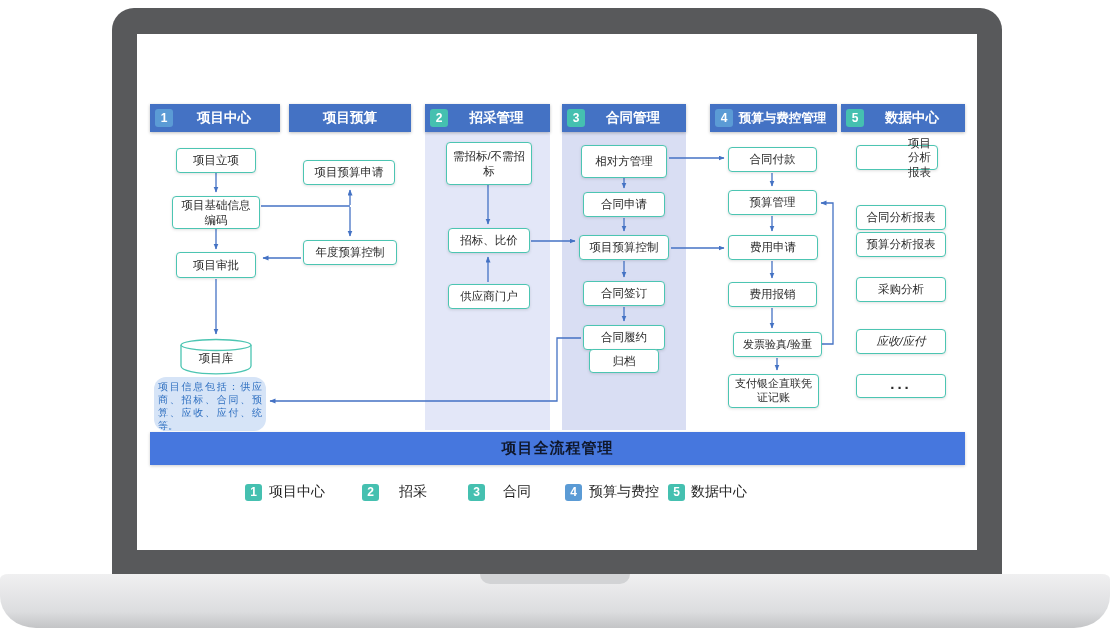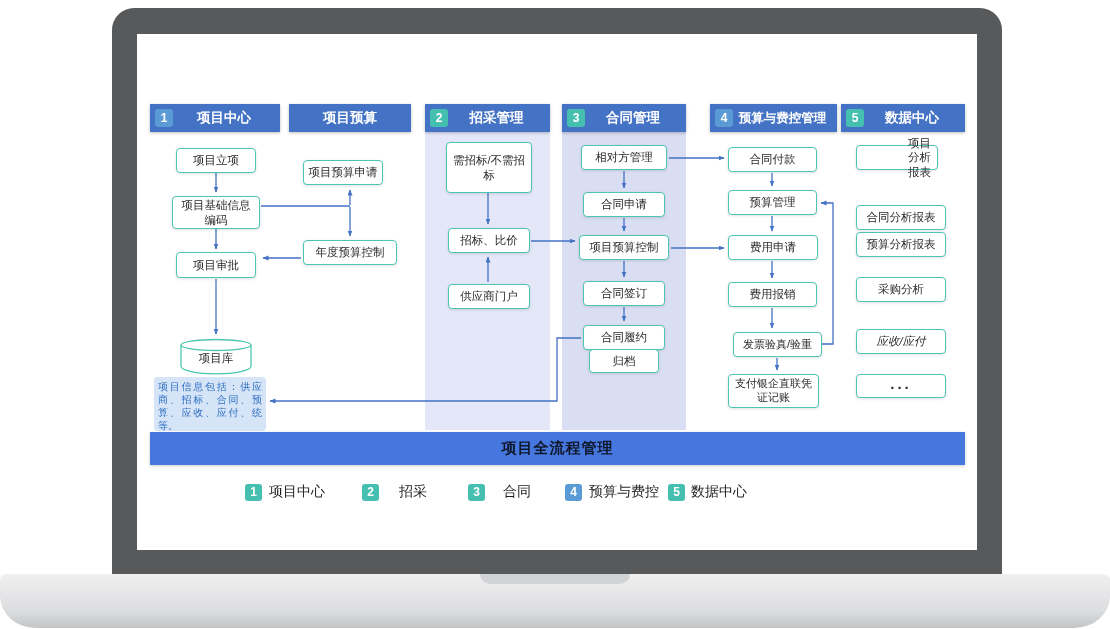--- a/index.html
+++ b/index.html
@@ -42,21 +42,21 @@
   .node .dots { font-weight:bold; letter-spacing:3px; font-size:15px; transform:translateY(-2px); }
 
   .cyl { position:absolute; left:179px; top:338px; width:74px; height:38px; }
   .cyl svg { position:absolute; inset:0; overflow:visible; }
   .cyl .cyl-label { position:absolute; left:0; right:0; top:13px; text-align:center;
                     font-size:11.5px; color:#2b2b2b; }
 
   .note { position:absolute; left:154px; top:377px; width:112px; height:54px;
           background:var(--c-note-bg,#d6e4f7); color:var(--c-note-text,#2e6fc0);
           font-size:10px; line-height:1.3; padding:3px 4px; box-sizing:border-box;
-          border-radius:4px; text-align:justify; }
+          border-radius:12px; text-align:justify; }
 
   .bar { position:absolute; left:150px; top:432px; width:815px; height:33px;
          background:var(--c-bar-blue,#4677de); color:#0f172a; font-weight:bold; font-size:15px;
          display:flex; align-items:center; justify-content:center; letter-spacing:1px;
          box-shadow:0 1px 3px rgba(0,0,0,.2); }
 
   .legend-item { position:absolute; top:482px; height:20px; display:flex; align-items:center; }
   .lbadge { width:17px; height:17px; border-radius:3px; color:#fff; font-size:12px; font-weight:bold;
             display:flex; align-items:center; justify-content:center; flex:0 0 auto; }
   .llabel { font-size:14px; color:#1f1f1f; white-space:nowrap; }
@@ -142,38 +142,38 @@
     </div>
     <div class="cyl">
       <svg viewBox="0 0 74 38">
         <path d="M2 7 L2 28 C2 32.5 17 35.8 37 35.8 C57 35.8 72 32.5 72 28 L72 7" fill="#ffffff" stroke="#4cc5b2" stroke-width="1.3"></path>
         <ellipse cx="37" cy="7" rx="35" ry="5.5" fill="#ffffff" stroke="#4cc5b2" stroke-width="1.3"></ellipse>
       </svg>
       <span class="cyl-label">项目库</span>
     </div>
     <div class="note">项目信息包括：供应商、招标、合同、预算、应收、应付、统等。</div>
 
-    <div class="node" style="left:303px; top:160px; width:80px; height:25px;text-align:right;">
+    <div class="node" style="left:303px; top:160px; width:92px; height:25px;text-align:right;">
       <span>项目预算申请</span>
     </div>
     <div class="node" style="left:303px; top:240px; width:94px; height:25px;">
       <span>年度预算控制</span>
     </div>
 
-    <div class="node" style="left:446px; top:142px; width:86px; height:51px;">
+    <div class="node" style="left:446px; top:142px; width:86px; height:43px;">
       <span>需招标/不需招标</span>
     </div>
     <div class="node" style="left:448px; top:228px; width:82px; height:25px;">
       <span>招标、比价</span>
     </div>
     <div class="node" style="left:448px; top:284px; width:82px; height:25px;">
       <span>供应商门户</span>
     </div>
 
-    <div class="node" style="left:581px; top:145px; width:86px; height:25px;">
+    <div class="node" style="left:581px; top:145px; width:86px; height:33px;">
       <span>相对方管理</span>
     </div>
     <div class="node" style="left:583px; top:192px; width:82px; height:25px;">
       <span>合同申请</span>
     </div>
     <div class="node" style="left:579px; top:235px; width:90px; height:25px;">
       <span>项目预算控制</span>
     </div>
     <div class="node" style="left:583px; top:281px; width:82px; height:25px;">
       <span>合同签订</span>

